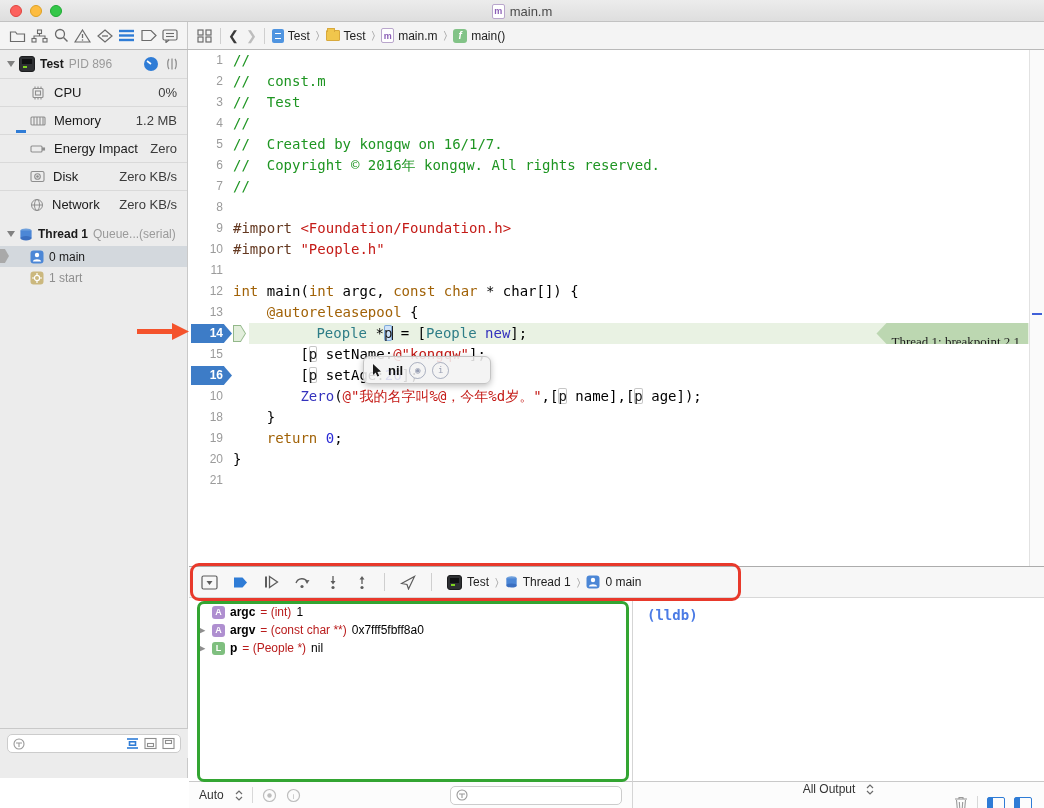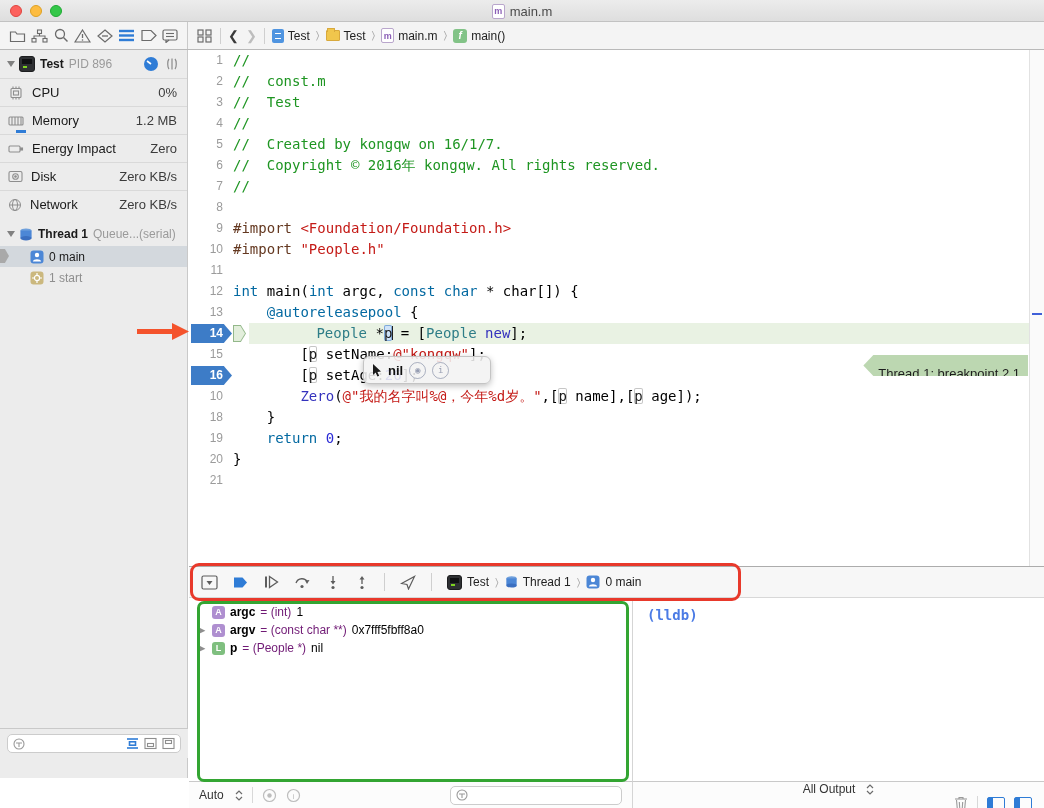--- a/index.html
+++ b/index.html
@@ -49,21 +49,21 @@
   .proc-row { height:28px; display:flex; align-items:center; gap:5px; padding:0 8px; }
   .tri { width:0; height:0; border-left:6px solid #808080; border-top:4px solid transparent;
     border-bottom:4px solid transparent; transform:rotate(90deg); }
   .proc-name { font-weight:bold; font-size:12px; }
   .proc-pid { color:#9a9a9a; font-size:12px; }
   .proc-right { margin-left:auto; display:flex; align-items:center; gap:6px; }
   .appicon { width:16px; height:16px; background:#2e3033; border-radius:3px; position:relative; border:1px solid #1c1d1f; }
   .appicon:before { content:""; position:absolute; left:2px; top:2px; right:2px; height:5px; background:#101113; }
   .appicon:after { content:""; position:absolute; left:3px; bottom:3px; width:4px; height:2px; background:#7ed321; }
   .gauge-row { height:28px; border-top:1px solid #d9d9d9; display:flex; align-items:center;
-    gap:8px; padding:0 10px 0 8px; position:relative; }
+    gap:8px; padding:0 10px 0 30px; position:relative; }
   .gauge-label { color:#1a1a1a; }
   .gauge-value { margin-left:auto; color:#3c3c3c; }
   .membar { position:absolute; left:16px; bottom:1px; width:10px; height:3px; background:#2f7cd6; }
   .thread-row { height:24px; margin-top:4px; display:flex; align-items:center; gap:5px; padding:0 8px; font-size:12px; }
   .thread-detail { color:#9a9a9a; }
   .frame-row { height:21px; display:flex; align-items:center; gap:5px; padding:0 8px 0 30px; font-size:12px; position:relative; }
   .frame-row.sel { background:#d3d8dd; }
   .frame-row.dim { color:#8e8e8e; }
   .frame-marker { position:absolute; left:0; top:3px; width:9px; height:14px; background:#a9a9a9;
     clip-path:polygon(0 0,55% 0,100% 50%,55% 100%,0 100%); }
@@ -82,26 +82,26 @@
   .gutter.has-bp .gnum { color:#fff; font-weight:bold; }
   .bp-tag { position:absolute; left:2px; right:1px; top:1px; bottom:1px; background:#3d7cc7;
     clip-path:polygon(0 0,80% 0,100% 50%,80% 100%,0 100%); z-index:1; }
   .exec-chev-outer { position:absolute; left:44px; top:2px; width:13px; height:17px; background:#93b88a;
     clip-path:polygon(0 0,60% 0,100% 50%,60% 100%,0 100%); z-index:3; }
   .exec-chev-inner { position:absolute; left:1px; top:1px; width:11px; height:15px; background:#e2eedb;
     clip-path:polygon(0 0,58% 0,100% 50%,58% 100%,0 100%); }
   .code { flex:1; white-space:pre; }
   .code-line.hl .code { background:#e9f2e3;margin-left:16px; }
   .bp-badge { position:absolute; right:16px; top:0; height:21px; line-height:21px;
-    background:#bcd7b1; color:#1d1d1d; font-family:Liberation Sans, sans-serif; font-size:13px;
-    padding:8px 8px 0 15px; clip-path:polygon(0 50%,10px 0,100% 0,100% 100%,10px 100%); z-index:4;margin-top:32px; }
+    background:#bcd7b1; color:#1d1d1d; font-family:Liberation Serif, serif; font-size:13px;
+    padding:8px 8px 0 15px; clip-path:polygon(0 50%,10px 0,100% 0,100% 100%,10px 100%); z-index:4; }
   
   .pl { color:#000; }
   .cm { color:#1e9522; }
-  .kw { color:#0369a1; }
+  .kw { color:#a16207; }
   .str { color:#c41a16; }
   .num { color:#2a2ad5; }
   .pp { color:#643820; }
   .ty { color:#2e7d87; }
   .fn { color:#3432bd; }
   .vb { box-shadow:inset 0 0 0 1px #c6c6c6; border-radius:2px; }
   .vs { background:#cfe3f8; box-shadow:inset 0 0 0 1px #7fa9d9; border-radius:2px; position:relative; }
   .vs:after { content:""; position:absolute; right:-1px; top:1px; bottom:1px; width:1px; background:#222; }
   .vtrack { position:absolute; left:840px; top:0; width:15px; height:516px; background:#fafafa; border-left:1px solid #e2e2e2; }
   .vmark { position:absolute; left:2px; right:2px; top:263px; height:2px; background:#3f5fd8; }
@@ -121,21 +121,21 @@
   
   .vars { position:absolute; left:189px; top:599px; width:443px; height:182px; background:#fff;
     font-size:12px; padding-top:4px; }
   .var-row { height:18px; display:flex; align-items:center; gap:5px; padding:0 6px 0 8px; }
   .var-tri { width:10px; color:#8e8e8e; font-size:9px; text-align:center; }
   .var-badge { width:13px; height:13px; border-radius:3px; color:#fff; font-size:9px; font-weight:bold;
     display:flex; align-items:center; justify-content:center; }
   .var-badge.A { background:#af8fd0; }
   .var-badge.L { background:#7fbf7f; }
   .var-name { font-weight:bold; color:#000; }
-  .var-type { color:#701a75;text-align:center; }
+  .var-type { color:#b91c1c;text-align:center; }
   .var-value { color:#000; }
   .console { position:absolute; left:632px; top:599px; width:332px; height:182px; background:#fff;
     border-left:1px solid #d5d5d5; }
   .lldb-prompt { position:absolute; left:14px; top:8px; font-family:"DejaVu Sans Mono",monospace;
     font-weight:bold; font-size:14px; color:#4b7be5; }
   
   .bbar { position:absolute; top:781px; height:27px; border-top:1px solid #c9c9c9; background:#fcfcfc;
     display:flex; align-items:center; font-size:12px; color:#333; }
   .bbar.left2 { left:189px; width:443px; gap:9px; padding:0 10px; }
   .bbar.right2 { left:632px; width:412px; padding:0 12px; border-left:1px solid #d5d5d5;flex-direction:column; }

